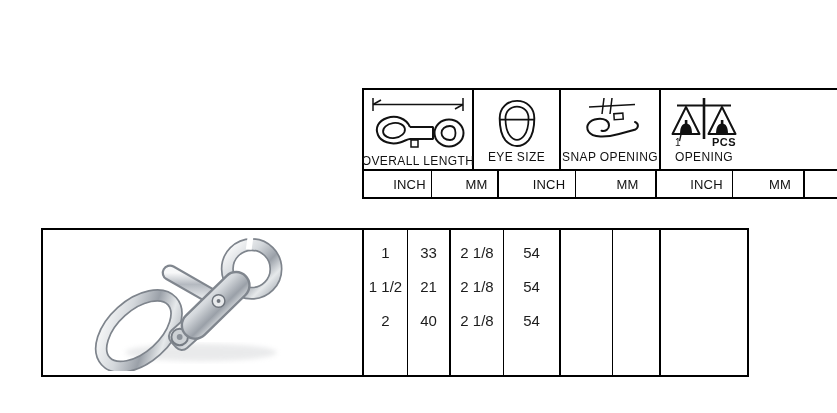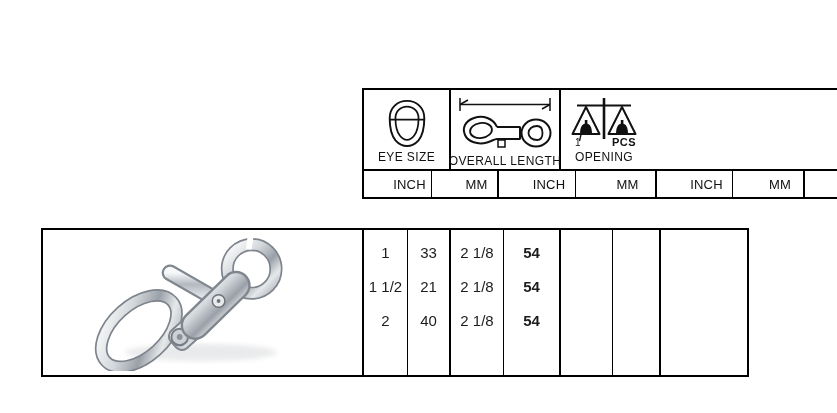--- a/index.html
+++ b/index.html
@@ -43,43 +43,32 @@
   }
   .photo-cell{
     box-sizing:border-box;width:321px;border-right:2px solid #000;
     position:relative;background:#fff;
   }
   .dcell{
     box-sizing:border-box;display:flex;flex-direction:column;align-items:center;
     padding-top:12px;row-gap:13px;
     font-size:15px;line-height:21px;color:#1c1c1c;
   }
-  .d0{width:44px;} .d1{width:43px;} .d2{width:53px;text-align:right;} .d3{width:57px;font-weight:bold;}
+  .d0{width:44px;} .d1{width:43px;} .d2{width:53px;text-align:right;} .d3{width:57px;}
   .d4{width:52px;} .d5{width:48px;} .d6{width:86px;}
   .val{white-space:nowrap;}
   svg text{font-family:"Liberation Sans",sans-serif;}
 </style>
 </head>
 <body>
 
 <div class="stage">
 
   <div class="header-table">
     <div class="hrow1">
-
-      <div class="gcell g-eye">
-        <span class="gicon">
-          <svg width="46" height="50" viewBox="0 0 46 52">
-            <path d="M23 3 C33 3 41 10 41 21 C41 31 39 39 35 44 C31 48.5 27 50 23 50 C19 50 15 48.5 11 44 C7 39 5 31 5 21 C5 10 13 3 23 3 Z" fill="none" stroke="#111" stroke-width="2"></path>
-            <path d="M23 9 C30 9 35 14 35 21 C35 29 33.5 35 30.5 39 C28 42.3 25.5 43.5 23 43.5 C20.5 43.5 18 42.3 15.5 39 C12.5 35 11 29 11 21 C11 14 16 9 23 9 Z" fill="none" stroke="#111" stroke-width="1.8"></path>
-            <line x1="5" y1="22.5" x2="41" y2="22.5" stroke="#111" stroke-width="2"></line>
-          </svg>
-        </span>
-        <span class="glabel">EYE SIZE</span>
-      </div>
 
       <div class="gcell g-len">
         <span class="gicon">
           <svg width="96" height="58" viewBox="0 0 96 58">
             <line x1="3" y1="2" x2="3" y2="15" stroke="#111" stroke-width="1.5"></line>
             <line x1="93" y1="2" x2="93" y2="15" stroke="#111" stroke-width="1.5"></line>
             <line x1="3" y1="8.5" x2="93" y2="8.5" stroke="#111" stroke-width="1.5"></line>
             <line x1="3" y1="8.5" x2="11" y2="4" stroke="#111" stroke-width="1.5"></line>
             <line x1="93" y1="8.5" x2="85" y2="13" stroke="#111" stroke-width="1.5"></line>
             <ellipse cx="79" cy="37" rx="14.5" ry="13.5" fill="none" stroke="#111" stroke-width="2"></ellipse>
@@ -88,20 +77,43 @@
             <line x1="40" y1="31" x2="63" y2="31" stroke="#111" stroke-width="2"></line>
             <line x1="40" y1="43" x2="63" y2="43" stroke="#111" stroke-width="2"></line>
             <path d="M40 31 C36 22 26 19 17 22 C8 25 5 32 8 39 C11 46 21 49 30 46.5 C34.5 45.2 37.5 43 40 43" fill="none" stroke="#111" stroke-width="2"></path>
             <ellipse cx="24" cy="34.5" rx="11" ry="7.5" transform="rotate(-8 24 34.5)" fill="none" stroke="#111" stroke-width="1.8"></ellipse>
             <rect x="41" y="44" width="7" height="7" fill="#fff" stroke="#111" stroke-width="1.5"></rect>
           </svg>
         </span>
         <span class="glabel">OVERALL LENGTH</span>
       </div>
 
+      <div class="gcell g-eye">
+        <span class="gicon">
+          <svg width="46" height="50" viewBox="0 0 46 52">
+            <path d="M23 3 C33 3 41 10 41 21 C41 31 39 39 35 44 C31 48.5 27 50 23 50 C19 50 15 48.5 11 44 C7 39 5 31 5 21 C5 10 13 3 23 3 Z" fill="none" stroke="#111" stroke-width="2"></path>
+            <path d="M23 9 C30 9 35 14 35 21 C35 29 33.5 35 30.5 39 C28 42.3 25.5 43.5 23 43.5 C20.5 43.5 18 42.3 15.5 39 C12.5 35 11 29 11 21 C11 14 16 9 23 9 Z" fill="none" stroke="#111" stroke-width="1.8"></path>
+            <line x1="5" y1="22.5" x2="41" y2="22.5" stroke="#111" stroke-width="2"></line>
+          </svg>
+        </span>
+        <span class="glabel">EYE SIZE</span>
+      </div>
+
+      <div class="gcell g-snap">
+        <span class="gicon">
+          <svg width="62" height="54" viewBox="0 0 62 54">
+            <line x1="10" y1="11" x2="56" y2="8.5" stroke="#111" stroke-width="1.5"></line>
+            <line x1="25" y1="2" x2="23" y2="18" stroke="#111" stroke-width="1.5"></line>
+            <line x1="33" y1="2" x2="31" y2="18" stroke="#111" stroke-width="1.5"></line>
+            <rect x="35" y="17.5" width="9" height="6" fill="#fff" stroke="#111" stroke-width="1.5" transform="rotate(-4 39 20)"></rect>
+            <path d="M56 26 C59.5 27.2 60 31.5 56.5 33.5 L40 38 C27 41.5 13.5 42 9.5 35.5 C6 29.5 10.5 24 18.5 23 C25.5 22.1 30 25 30 29.5 C30 33.3 26.5 35.5 22.5 34.7" fill="none" stroke="#111" stroke-width="2" stroke-linecap="round"></path>
+          </svg>
+        </span>
+        <span class="glabel">SNAP OPENING</span>
+      </div>
 
       <div class="gcell g-wt">
         <span class="gicon">
           <svg width="72" height="52" viewBox="0 0 72 52">
             <line x1="36" y1="1" x2="36" y2="42" stroke="#111" stroke-width="2.6"></line>
             <line x1="9" y1="8.5" x2="63" y2="8.5" stroke="#111" stroke-width="2"></line>
             <path d="M18 10 L4.5 37 L31.5 37 Z" fill="#fff" stroke="#111" stroke-width="2" stroke-linejoin="round"></path>
             <path d="M54 10 L40.5 37 L67.5 37 Z" fill="#fff" stroke="#111" stroke-width="2" stroke-linejoin="round"></path>
             <rect x="16.8" y="23" width="2.6" height="4.5" fill="#111"></rect>
             <path d="M12 37 C12 30.5 14 26.5 18 26.5 C22 26.5 24 30.5 24 37 Z" fill="#111"></path>

